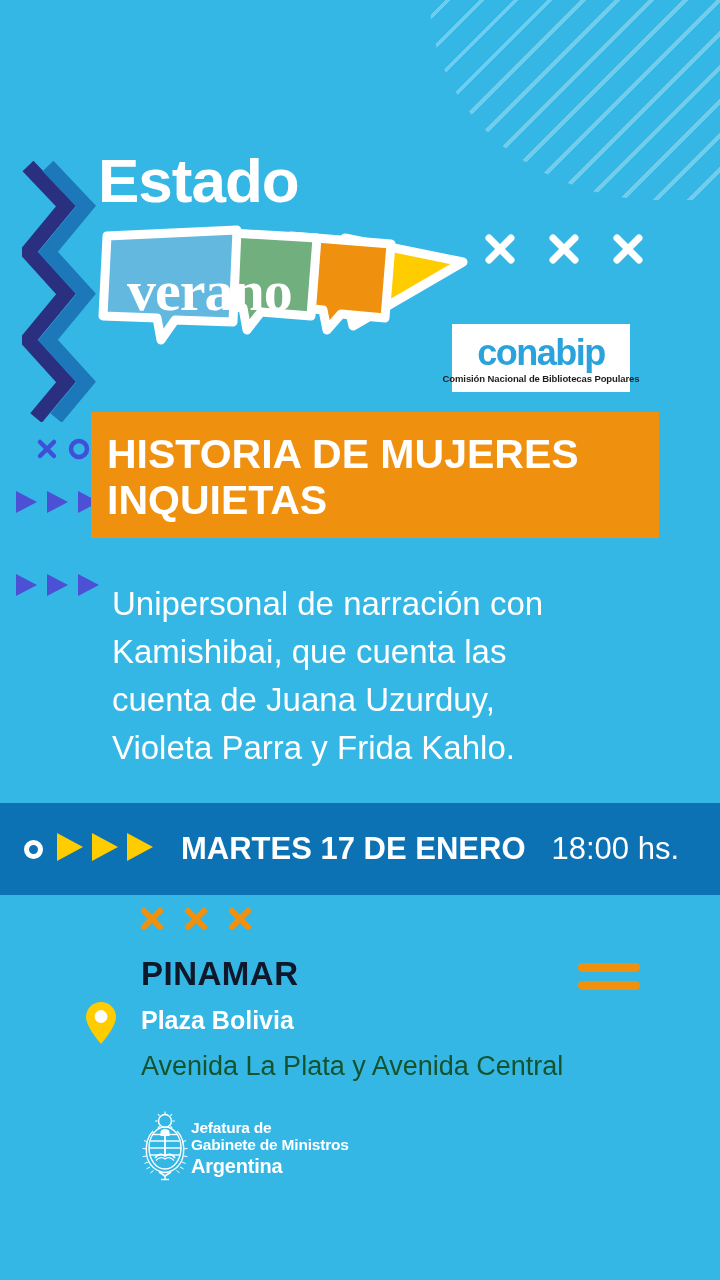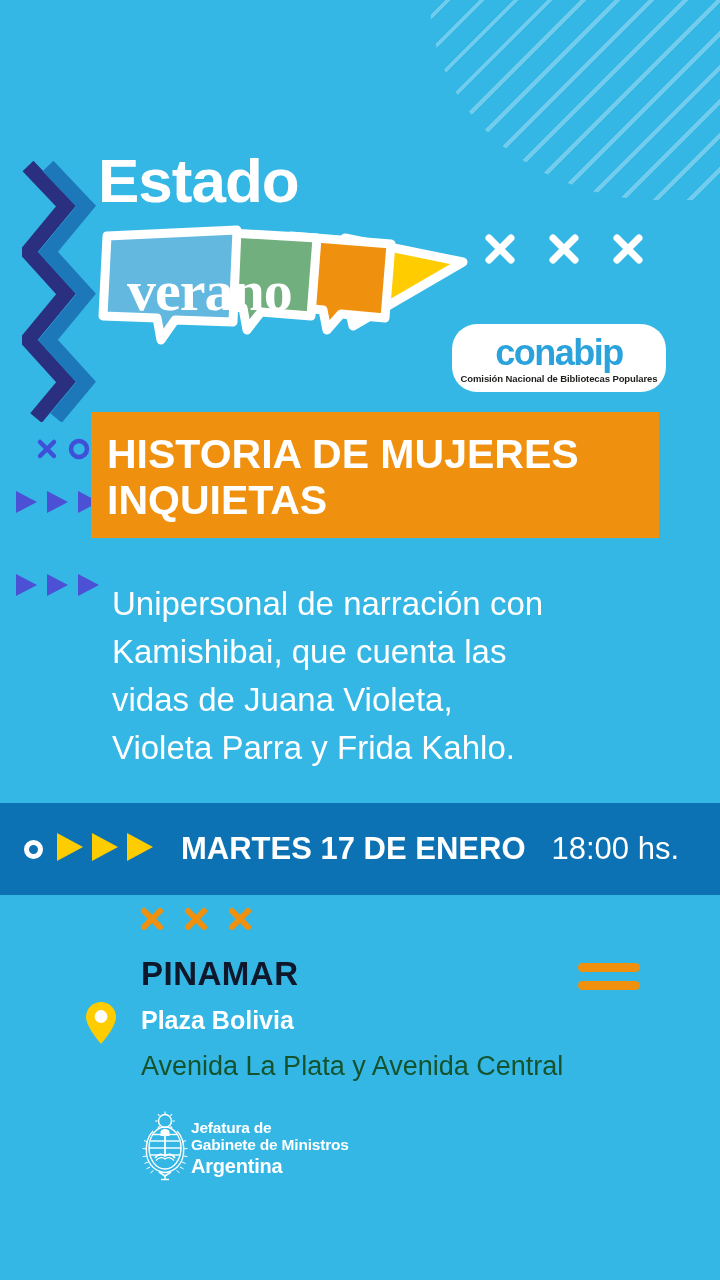--- a/index.html
+++ b/index.html
@@ -60,24 +60,23 @@
     font-size:58px; font-weight:bold; color:#ffffff;
     letter-spacing:-1px; line-height:1;font-family:Liberation Serif, serif;
   }
 
   
   .xmarks-white{ position:absolute; top:232px; left:483px; display:flex; gap:30px; }
 
   
   .conabip{
     position:absolute; top:324px; left:452px;
-    width:214px; height:68px; background:#ffffff;
+    width:178px; height:68px; background:#ffffff;
     display:flex; flex-direction:column; align-items:center; justify-content:center;
     padding-top:2px;
-    border-radius:25px;
   }
   .conabip-word{
     font-size:36px; font-weight:bold; color:#2aa3dc;
     letter-spacing:-1.5px; line-height:1;
   }
   .conabip-sub{
     font-size:9.5px; font-weight:bold; color:#1d1d1b;
     letter-spacing:-0.1px; margin-top:2px; white-space:nowrap;
   }
 
@@ -259,21 +258,21 @@
   <div class="title-band">
     <h1>
       <span>HISTORIA DE MUJERES</span><br>
       <span>INQUIETAS</span>
     </h1>
   </div>
 
   <div class="desc">
     <div>Unipersonal de narración con</div>
     <div>Kamishibai, que cuenta las</div>
-    <div>vidas de Juana Violeta,</div>
+    <div>cuenta de Juana Uzurduy,</div>
     <div>Violeta Parra y Frida Kahlo.</div>
   </div>
 
   <div class="stripes-clip-band"></div>
 
   <div class="date-band">
     <span class="date-ring"></span>
     <span class="date-tris">
       <span><svg width="30" height="32" viewBox="0 0 30 32">
             <polygon points="2,2 28,16 2,30" fill="#ffcc00"></polygon>

